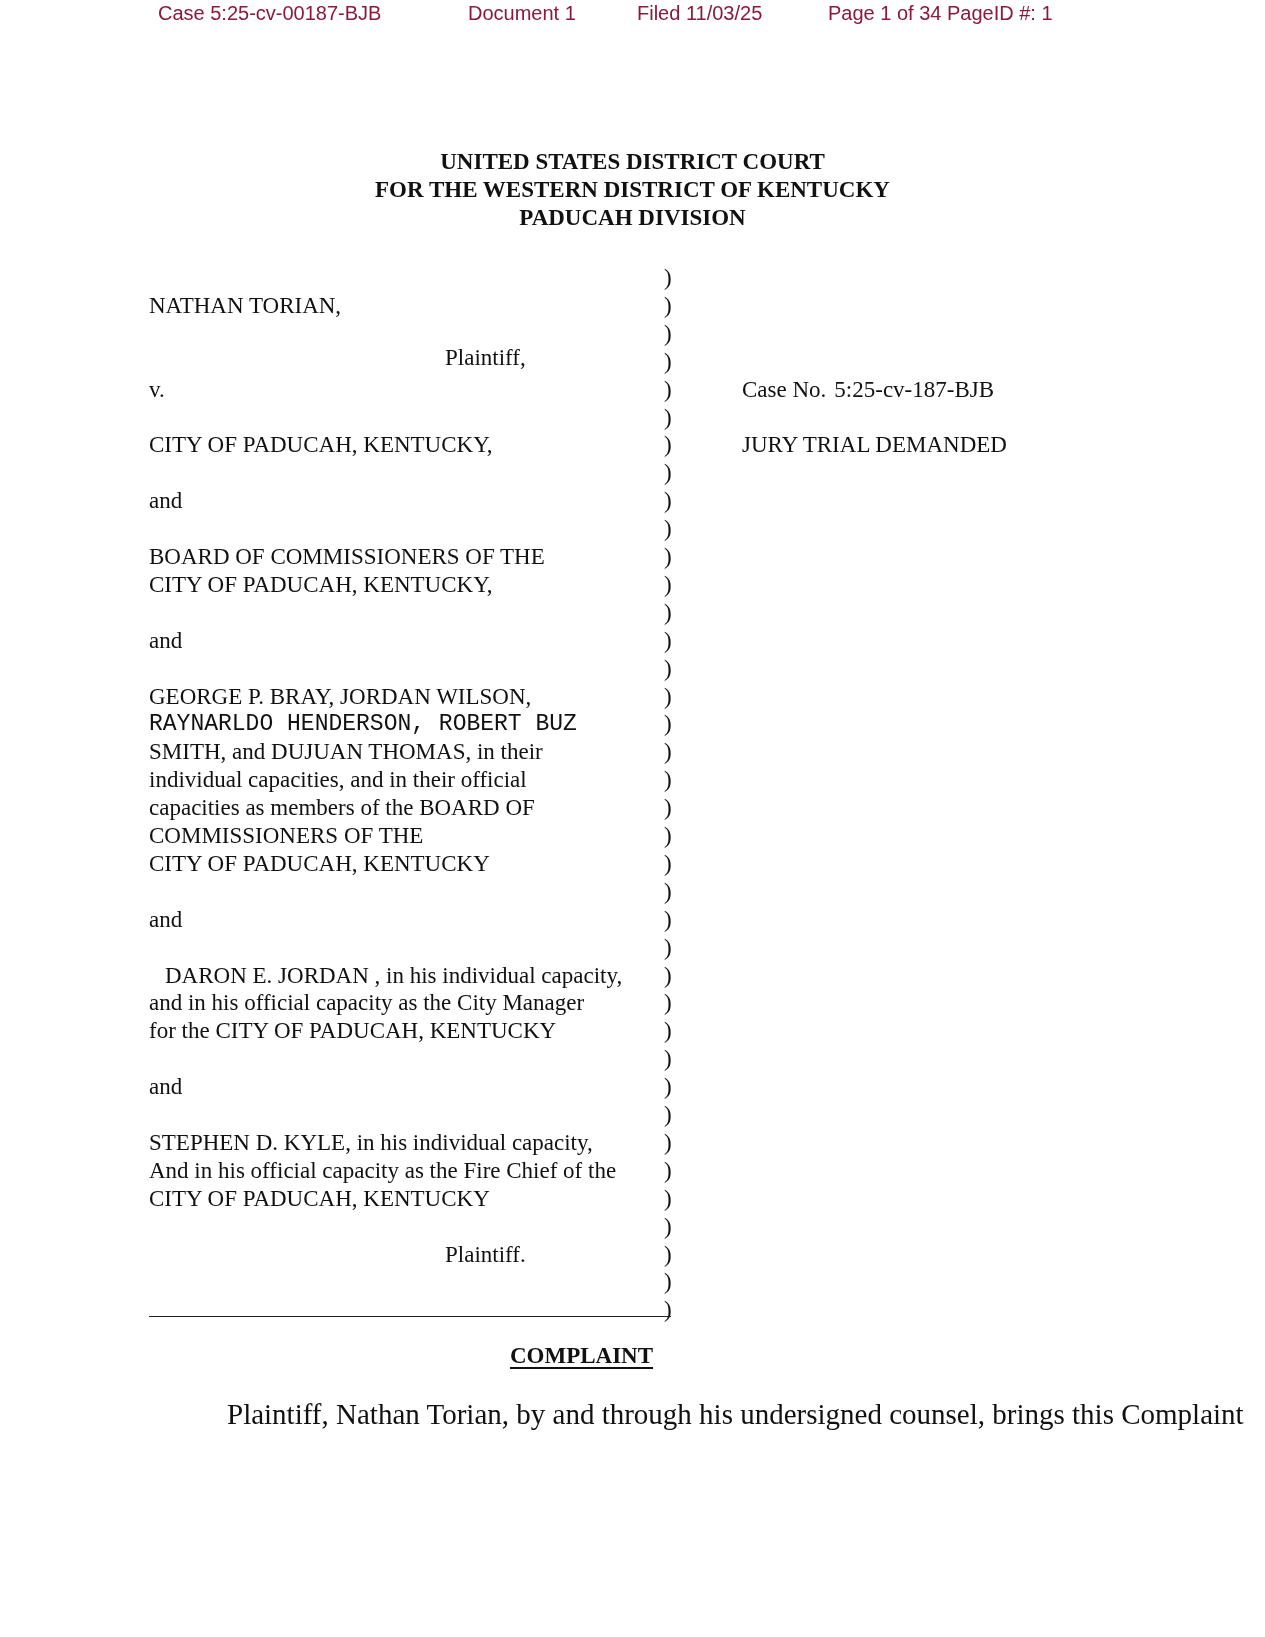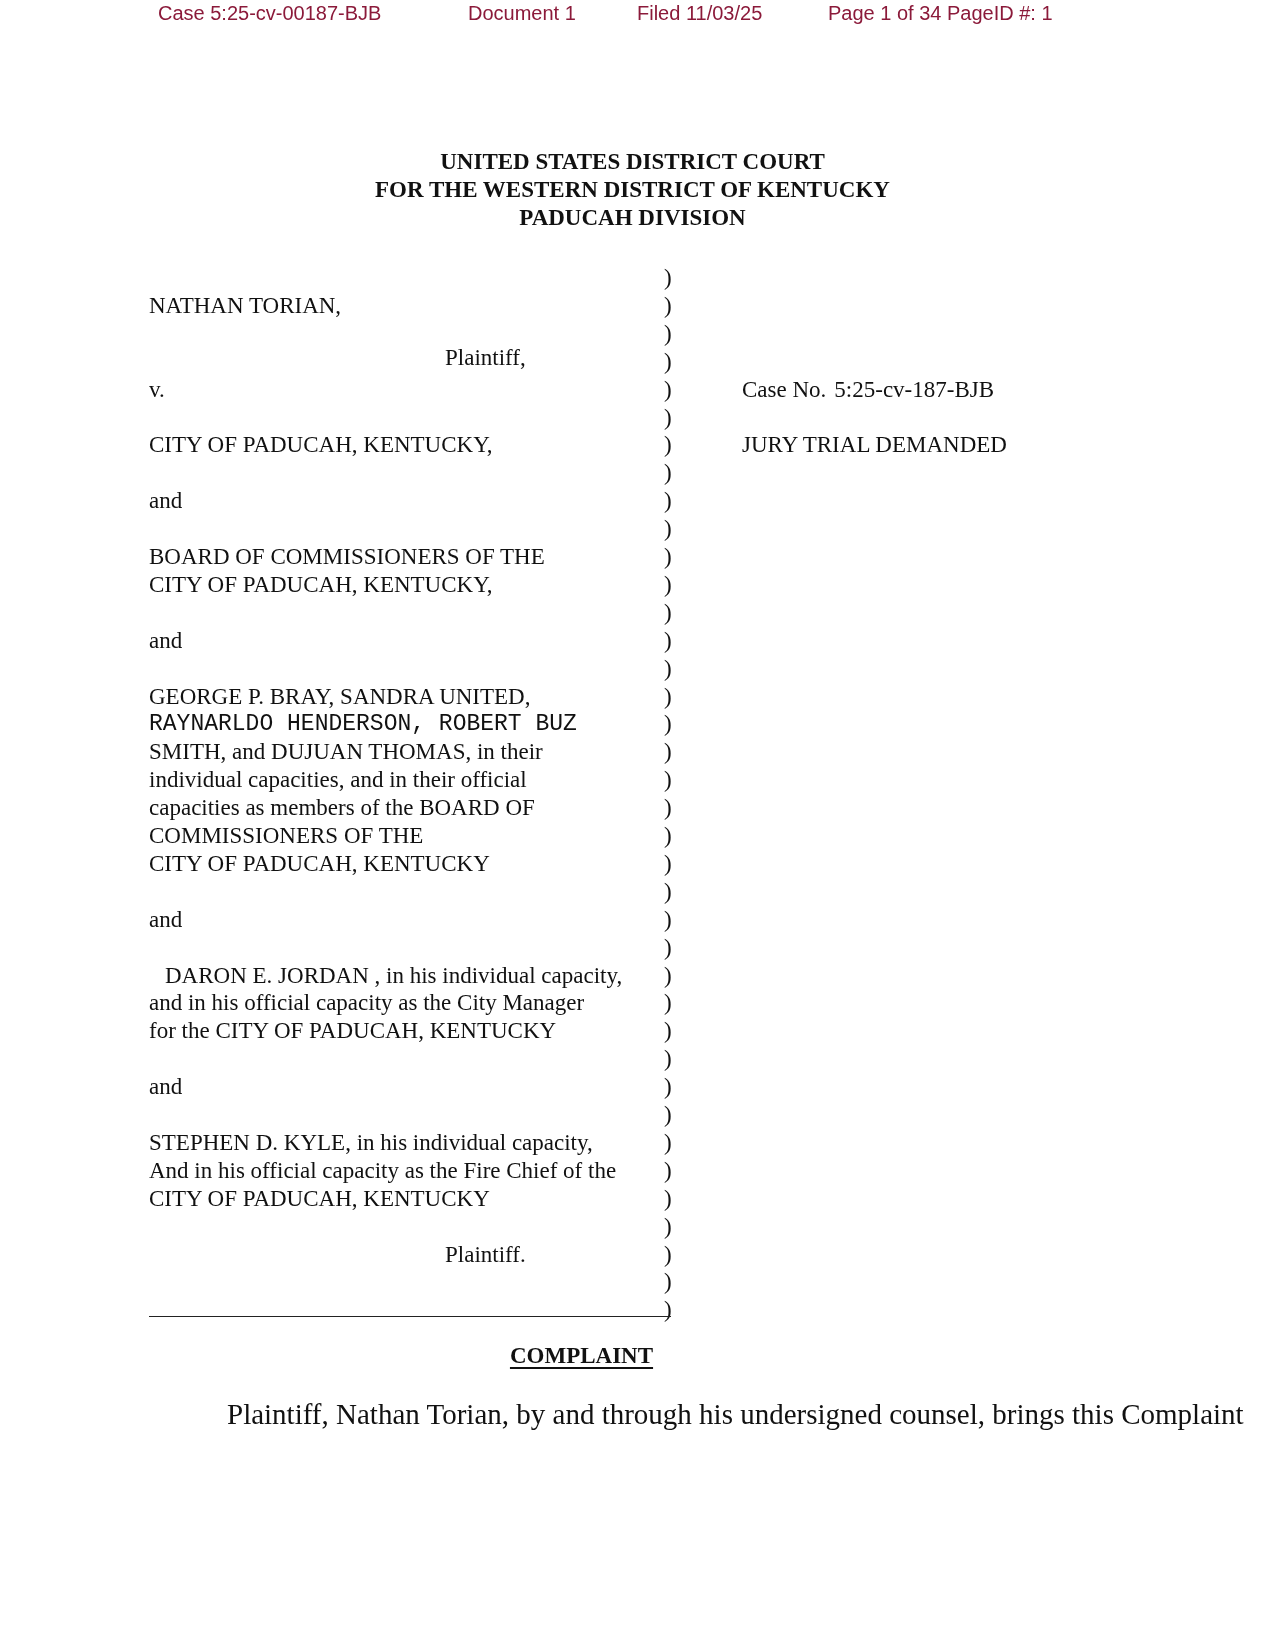--- a/index.html
+++ b/index.html
@@ -76,21 +76,21 @@
 
   <div class="caption-left" id="caption-left">
       <div class="cap-line" style="top: 291.9px; left: 0px;">NATHAN TORIAN,</div>
       <div class="cap-line" style="top: 319.8px; left: 296px; margin-top: 24px;">Plaintiff,</div>
       <div class="cap-line" style="top: 375.6px; left: 0px;">v.</div>
       <div class="cap-line" style="top: 431.4px; left: 0px;">CITY OF PADUCAH, KENTUCKY,</div>
       <div class="cap-line" style="top: 487.2px; left: 0px;">and</div>
       <div class="cap-line" style="top: 543px; left: 0px;">BOARD OF COMMISSIONERS OF THE</div>
       <div class="cap-line" style="top: 570.9px; left: 0px;">CITY OF PADUCAH, KENTUCKY,</div>
       <div class="cap-line" style="top: 626.7px; left: 0px;">and</div>
-      <div class="cap-line" style="top: 682.5px; left: 0px;">GEORGE P. BRAY, SANDRA UNITED,</div>
+      <div class="cap-line" style="top: 682.5px; left: 0px;">GEORGE P. BRAY, JORDAN WILSON,</div>
       <div class="cap-line" style="top: 710.4px; left: 0px; font-family: Liberation Mono, monospace;">RAYNARLDO HENDERSON, ROBERT BUZ</div>
       <div class="cap-line" style="top: 738.3px; left: 0px;">SMITH, and DUJUAN THOMAS, in their</div>
       <div class="cap-line" style="top: 766.2px; left: 0px;">individual capacities, and in their official</div>
       <div class="cap-line" style="top: 794.1px; left: 0px;">capacities as members of the BOARD OF</div>
       <div class="cap-line" style="top: 822px; left: 0px;">COMMISSIONERS OF THE</div>
       <div class="cap-line" style="top: 849.9px; left: 0px;">CITY OF PADUCAH, KENTUCKY</div>
       <div class="cap-line" style="top: 905.7px; left: 0px;">and</div>
       <div class="cap-line" style="top: 961.5px; left: 16px;">DARON E. JORDAN , in his individual capacity,</div>
       <div class="cap-line" style="top: 989.4px; left: 0px;">and in his official capacity as the City Manager</div>
       <div class="cap-line" style="top: 1017.3px; left: 0px;">for the CITY OF PADUCAH, KENTUCKY</div>

